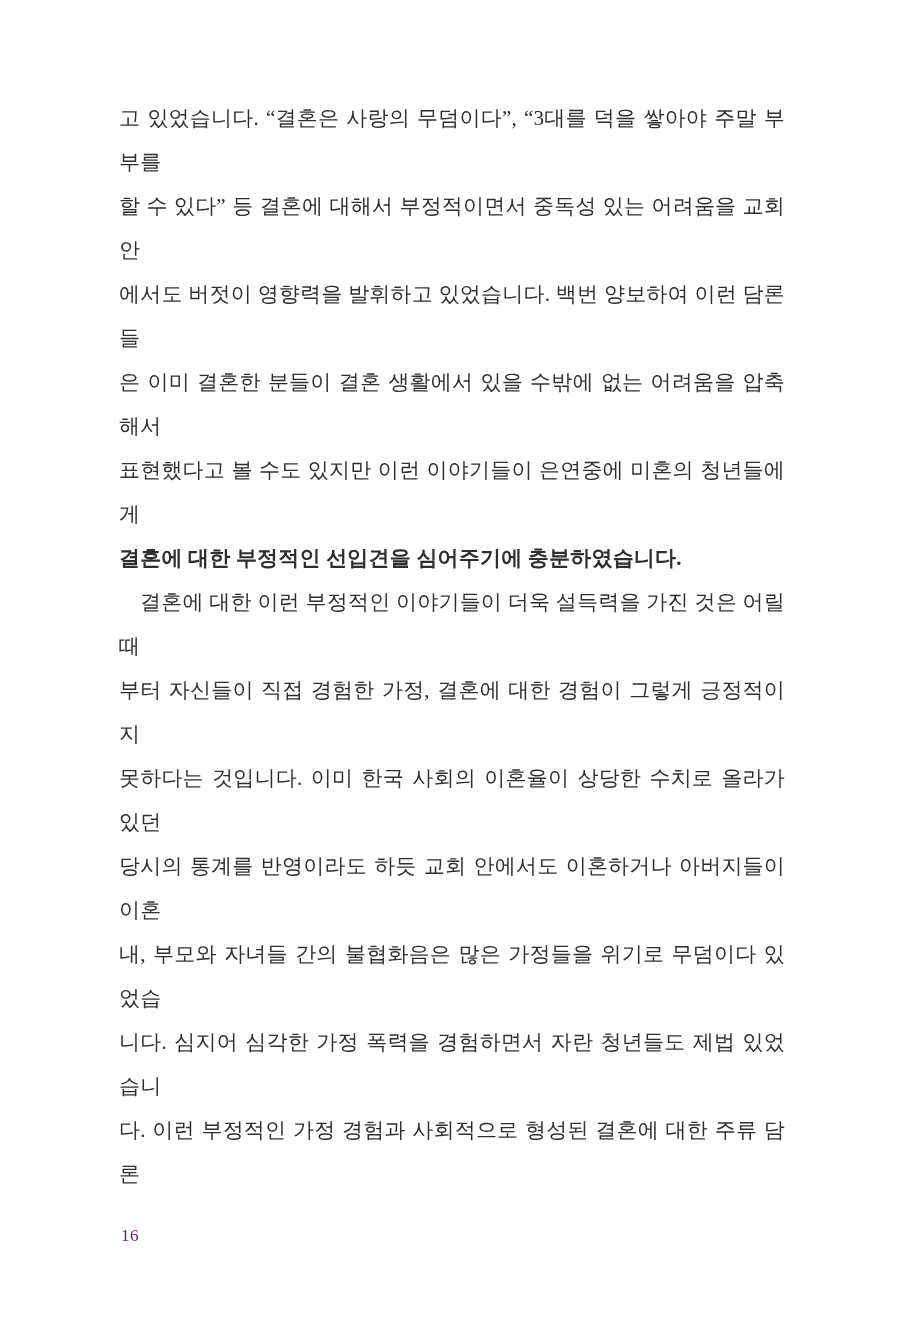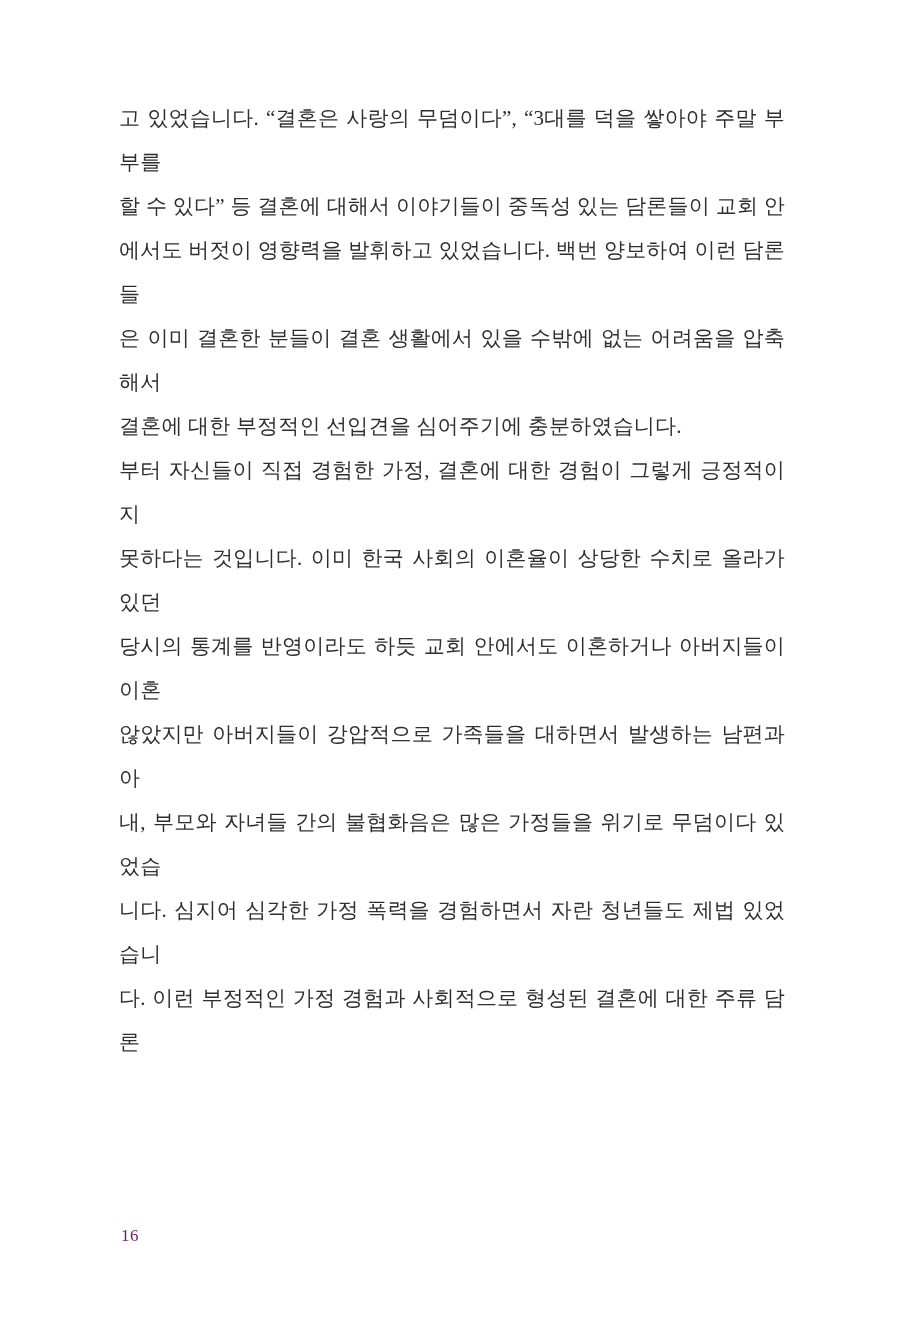--- a/index.html
+++ b/index.html
@@ -26,20 +26,21 @@
   .body-text .line {
     font-size: 21px;
     line-height: 44px;
     text-align: justify;
     text-align-last: justify;
     white-space: normal;
     letter-spacing: 0.2px;
   }
   .body-text .line.last {
     text-align-last: left;
+    font-weight: bold;
   }
   .body-text .line.indent {
     text-indent: 21px;
   }
   .page-number {
     position: absolute;
     left: 121px;
     top: 1226px;
     font-size: 17px;
     color: #701a75;
@@ -47,28 +48,29 @@
   }
 </style>
 </head>
 <body>
 
 <div class="page" style="background: rgb(255, 255, 255);">
   <div class="content">
 
     <div class="body-text" style="color: rgb(46, 46, 46);">
         <div class="line">고 있었습니다. “결혼은 사랑의 무덤이다”, “3대를 덕을 쌓아야 주말 부부를</div>
-        <div class="line">할 수 있다” 등 결혼에 대해서 이야기들이 중독성 있는 담론들이 교회 안</div>
+        <div class="line">할 수 있다” 등 결혼에 대해서 부정적이면서 중독성 있는 어려움을 교회 안</div>
         <div class="line">에서도 버젓이 영향력을 발휘하고 있었습니다. 백번 양보하여 이런 담론들</div>
         <div class="line">은 이미 결혼한 분들이 결혼 생활에서 있을 수밖에 없는 어려움을 압축해서</div>
+        <div class="line">표현했다고 볼 수도 있지만 이런 이야기들이 은연중에 미혼의 청년들에게</div>
         <div class="line last">결혼에 대한 부정적인 선입견을 심어주기에 충분하였습니다.</div>
+        <div class="line indent">결혼에 대한 이런 부정적인 이야기들이 더욱 설득력을 가진 것은 어릴 때</div>
         <div class="line">부터 자신들이 직접 경험한 가정, 결혼에 대한 경험이 그렇게 긍정적이지</div>
         <div class="line">못하다는 것입니다. 이미 한국 사회의 이혼율이 상당한 수치로 올라가 있던</div>
         <div class="line">당시의 통계를 반영이라도 하듯 교회 안에서도 이혼하거나 아버지들이 이혼</div>
-        <div class="line">않았지만 아버지들이 강압적으로 가족들을 대하면서 발생하는 남편과 아</div>
         <div class="line">내, 부모와 자녀들 간의 불협화음은 많은 가정들을 위기로 무덤이다 있었습</div>
         <div class="line">니다. 심지어 심각한 가정 폭력을 경험하면서 자란 청년들도 제법 있었습니</div>
         <div class="line">다. 이런 부정적인 가정 경험과 사회적으로 형성된 결혼에 대한 주류 담론</div>
       </div>
 
   </div>
 
   <div class="page-number">16</div>
 </div>
 

